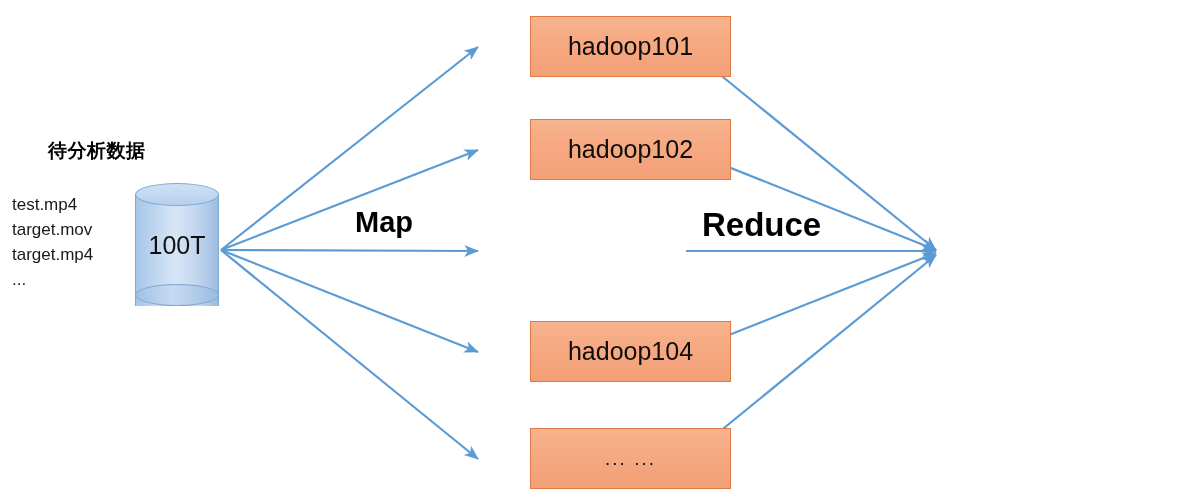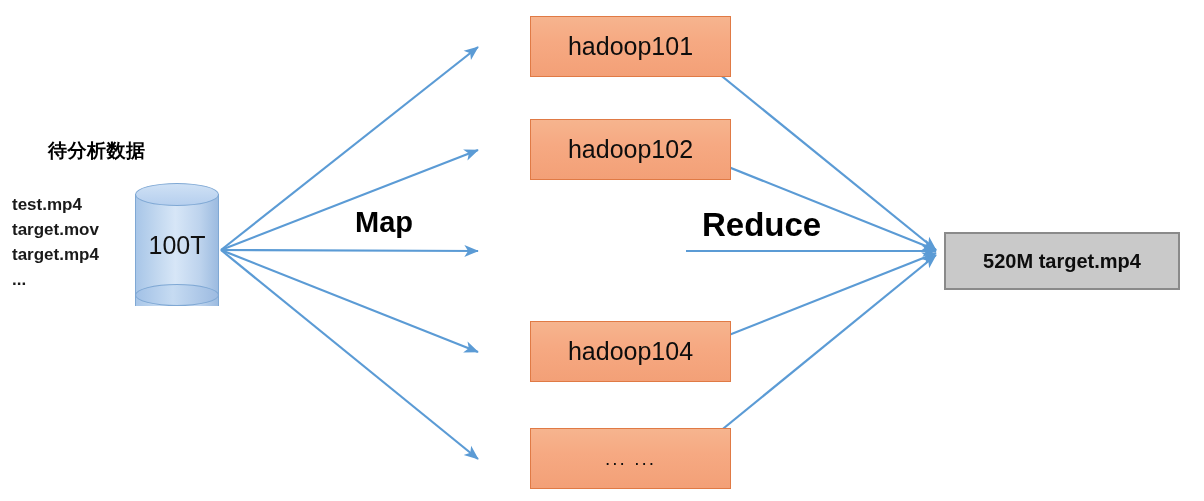--- a/index.html
+++ b/index.html
@@ -33,21 +33,21 @@
     white-space:nowrap;
   }
   .file-list{
     position:absolute;
     left:12px; top:192px;
     font-size:17px;
     line-height:25px;
     color:#1a1a1a;
     white-space:nowrap;
   }
-  .file-list div{height:25px;font-weight:bold;}
+  .file-list div{height:25px;}
 
   
   .cylinder{
     position:absolute;
     left:135px; top:183px;
     width:84px; height:134px;
   }
   .cyl-body{
     position:absolute;
     left:0; top:11px;
@@ -184,15 +184,14 @@
   </div>
 
   <div class="stage-label" id="label-map">Map</div>
   <div class="stage-label" id="label-reduce">Reduce</div>
 
   <div class="node" style="top:16px;">hadoop101</div>
   <div class="node" style="top:119px;text-align:right;">hadoop102</div>
   <div class="node" style="top:321px;">hadoop104</div>
   <div class="node ellipsis" style="top:428px;">... ...</div>
 
-  <div class="sink-box">520M target.mp4</div>
 
 </div>
 
 </body></html>

